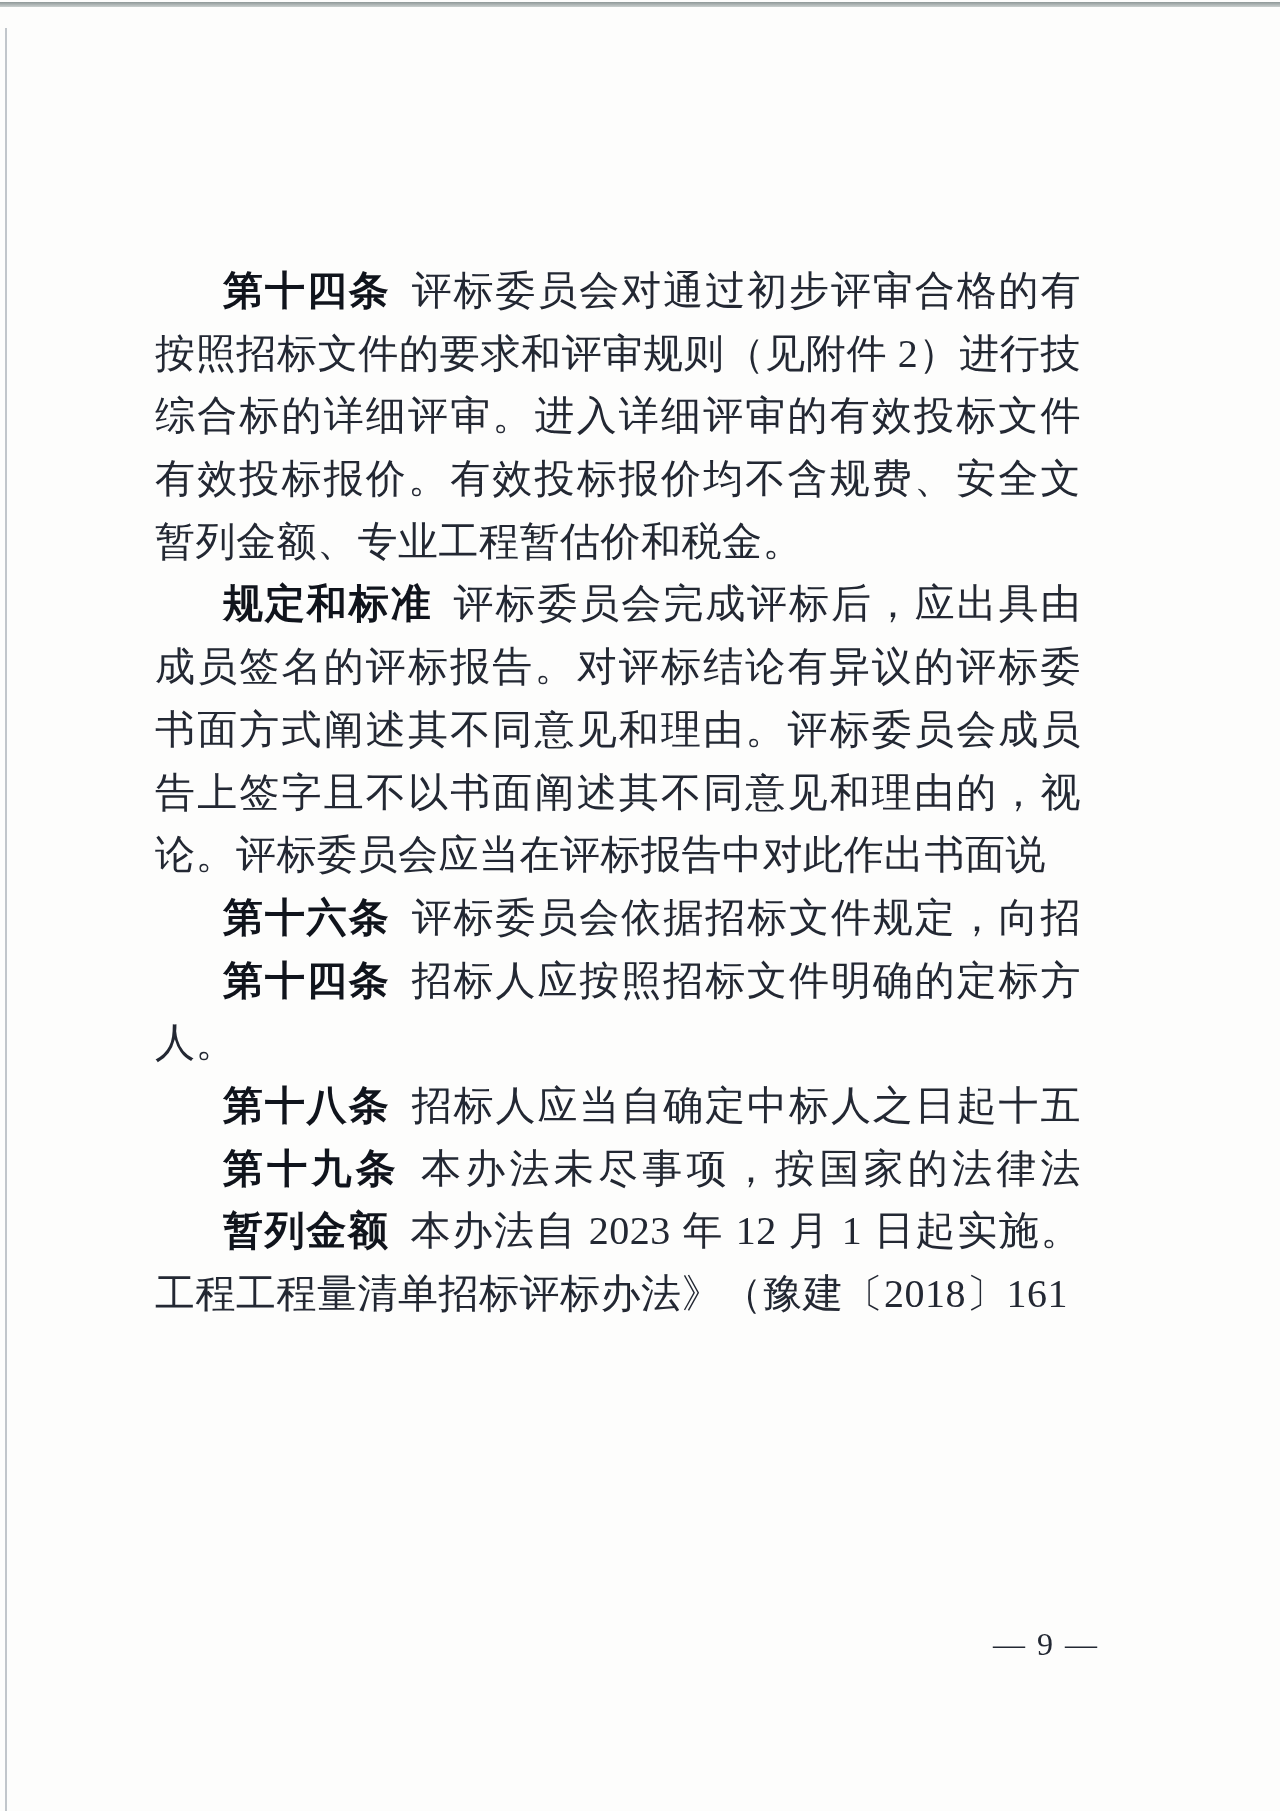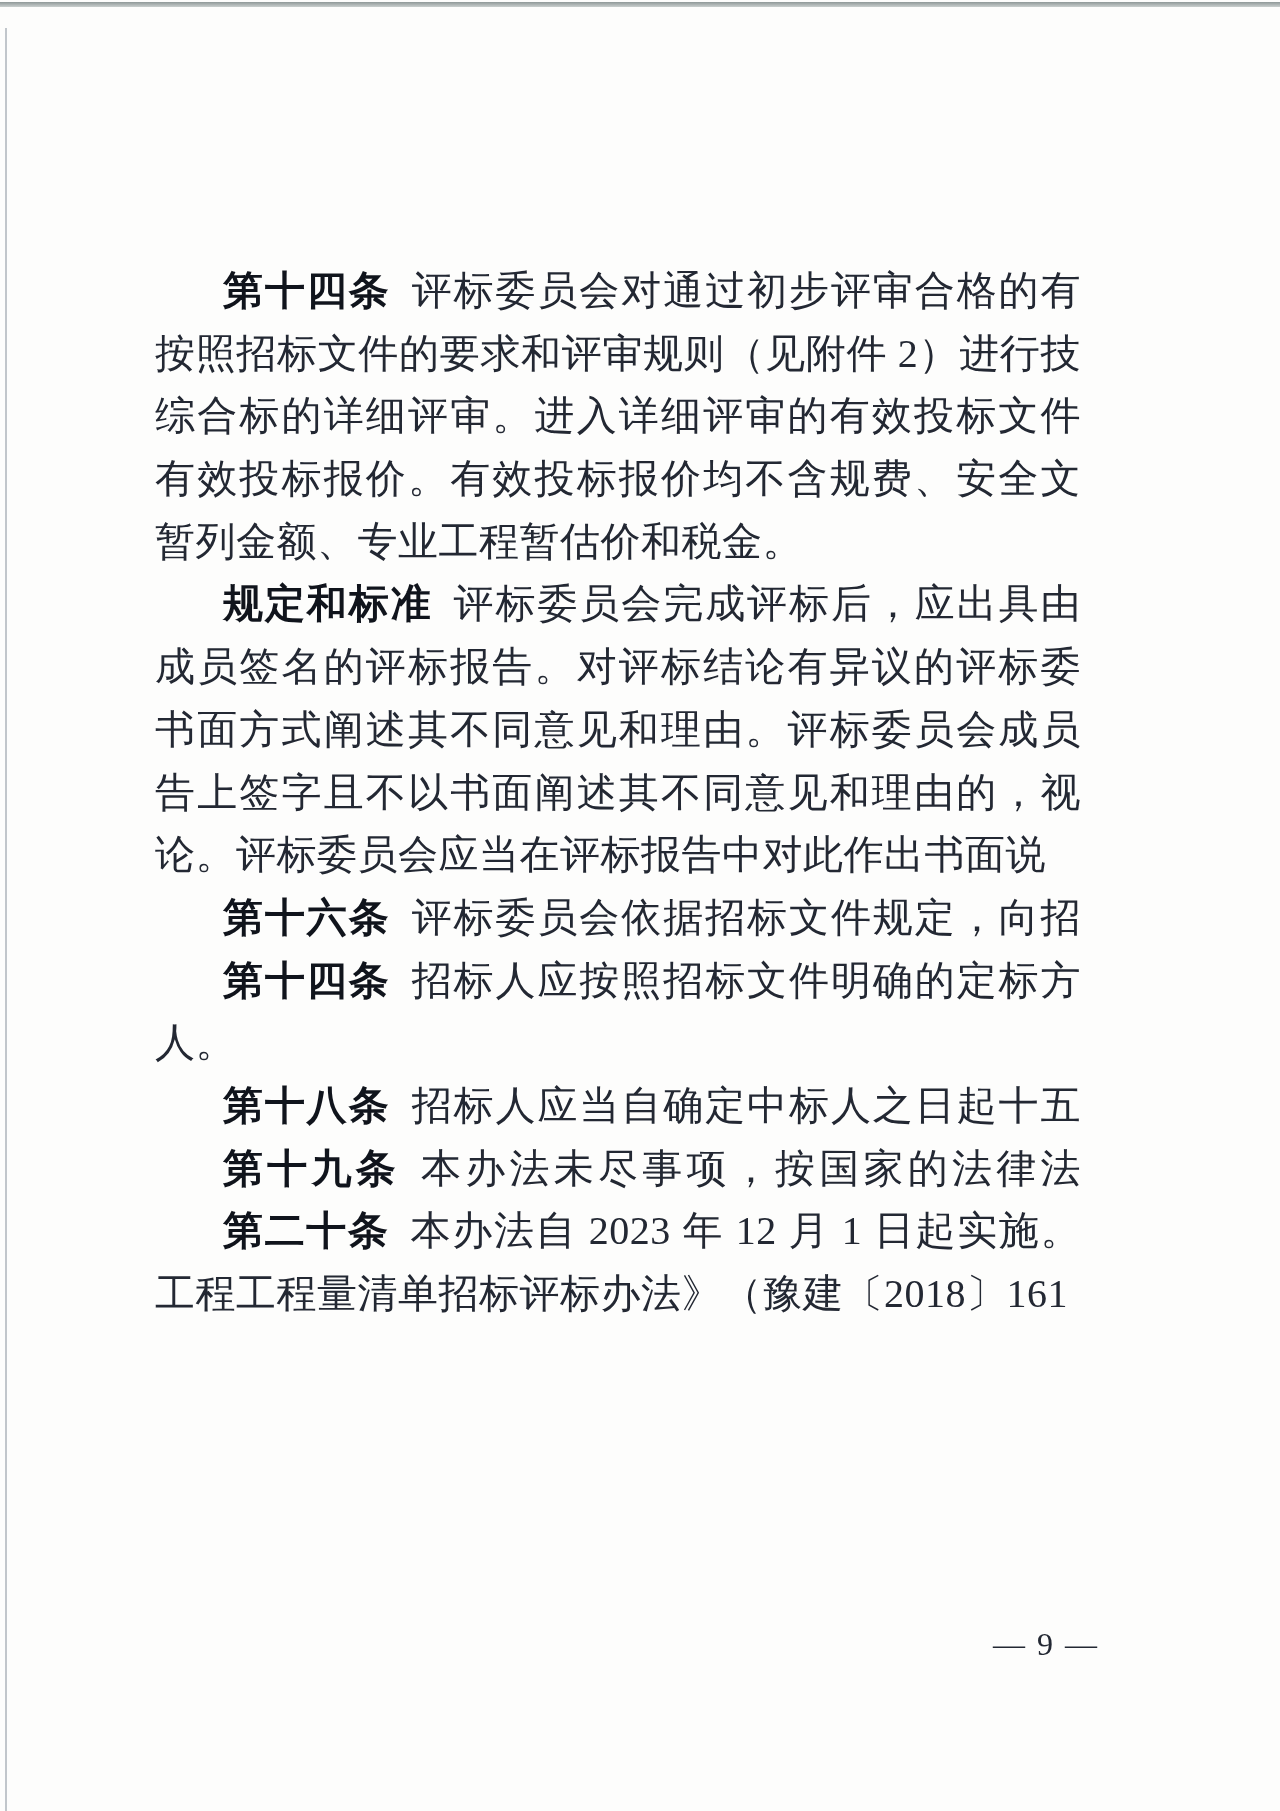--- a/index.html
+++ b/index.html
@@ -90,18 +90,18 @@
       <div class="line indent justify"><span class="article-number">规定和标准</span><span class="line-text">评标委员会完成评标后，应出具由评标委员会全体</span></div>
       <div class="line justify"><span class="line-text">成员签名的评标报告。对评标结论有异议的评标委员会成员应当</span></div>
       <div class="line justify"><span class="line-text">书面方式阐述其不同意见和理由。评标委员会成员拒绝在评标报</span></div>
       <div class="line justify"><span class="line-text">告上签字且不以书面阐述其不同意见和理由的，视为同意评标结</span></div>
       <div class="line"><span class="line-text">论。评标委员会应当在评标报告中对此作出书面说明。</span></div>
       <div class="line indent justify"><span class="article-number">第十六条</span><span class="line-text">评标委员会依据招标文件规定，向招标人推荐合格</span></div>
       <div class="line indent justify"><span class="article-number">第十四条</span><span class="line-text">招标人应按照招标文件明确的定标方法确定中标</span></div>
       <div class="line"><span class="line-text">人。</span></div>
       <div class="line indent justify"><span class="article-number">第十八条</span><span class="line-text">招标人应当自确定中标人之日起十五日内，向住房</span></div>
       <div class="line indent justify"><span class="article-number">第十九条</span><span class="line-text">本办法未尽事项，按国家的法律法规、规定和标准</span></div>
-      <div class="line indent justify"><span class="article-number">第二十条</span><span class="line-text">本办法自 2023 年 12 月 1 日起实施。《河南省建设</span></div>
+      <div class="line indent justify"><span class="article-number">暂列金额</span><span class="line-text">本办法自 2023 年 12 月 1 日起实施。《河南省建设</span></div>
       <div class="line"><span class="line-text">工程工程量清单招标评标办法》（豫建〔2018〕161 号）同时废止。</span></div>
     </div>
 
   <div class="page-number">— 9 —</div>
 </div>
 
 </body></html>

